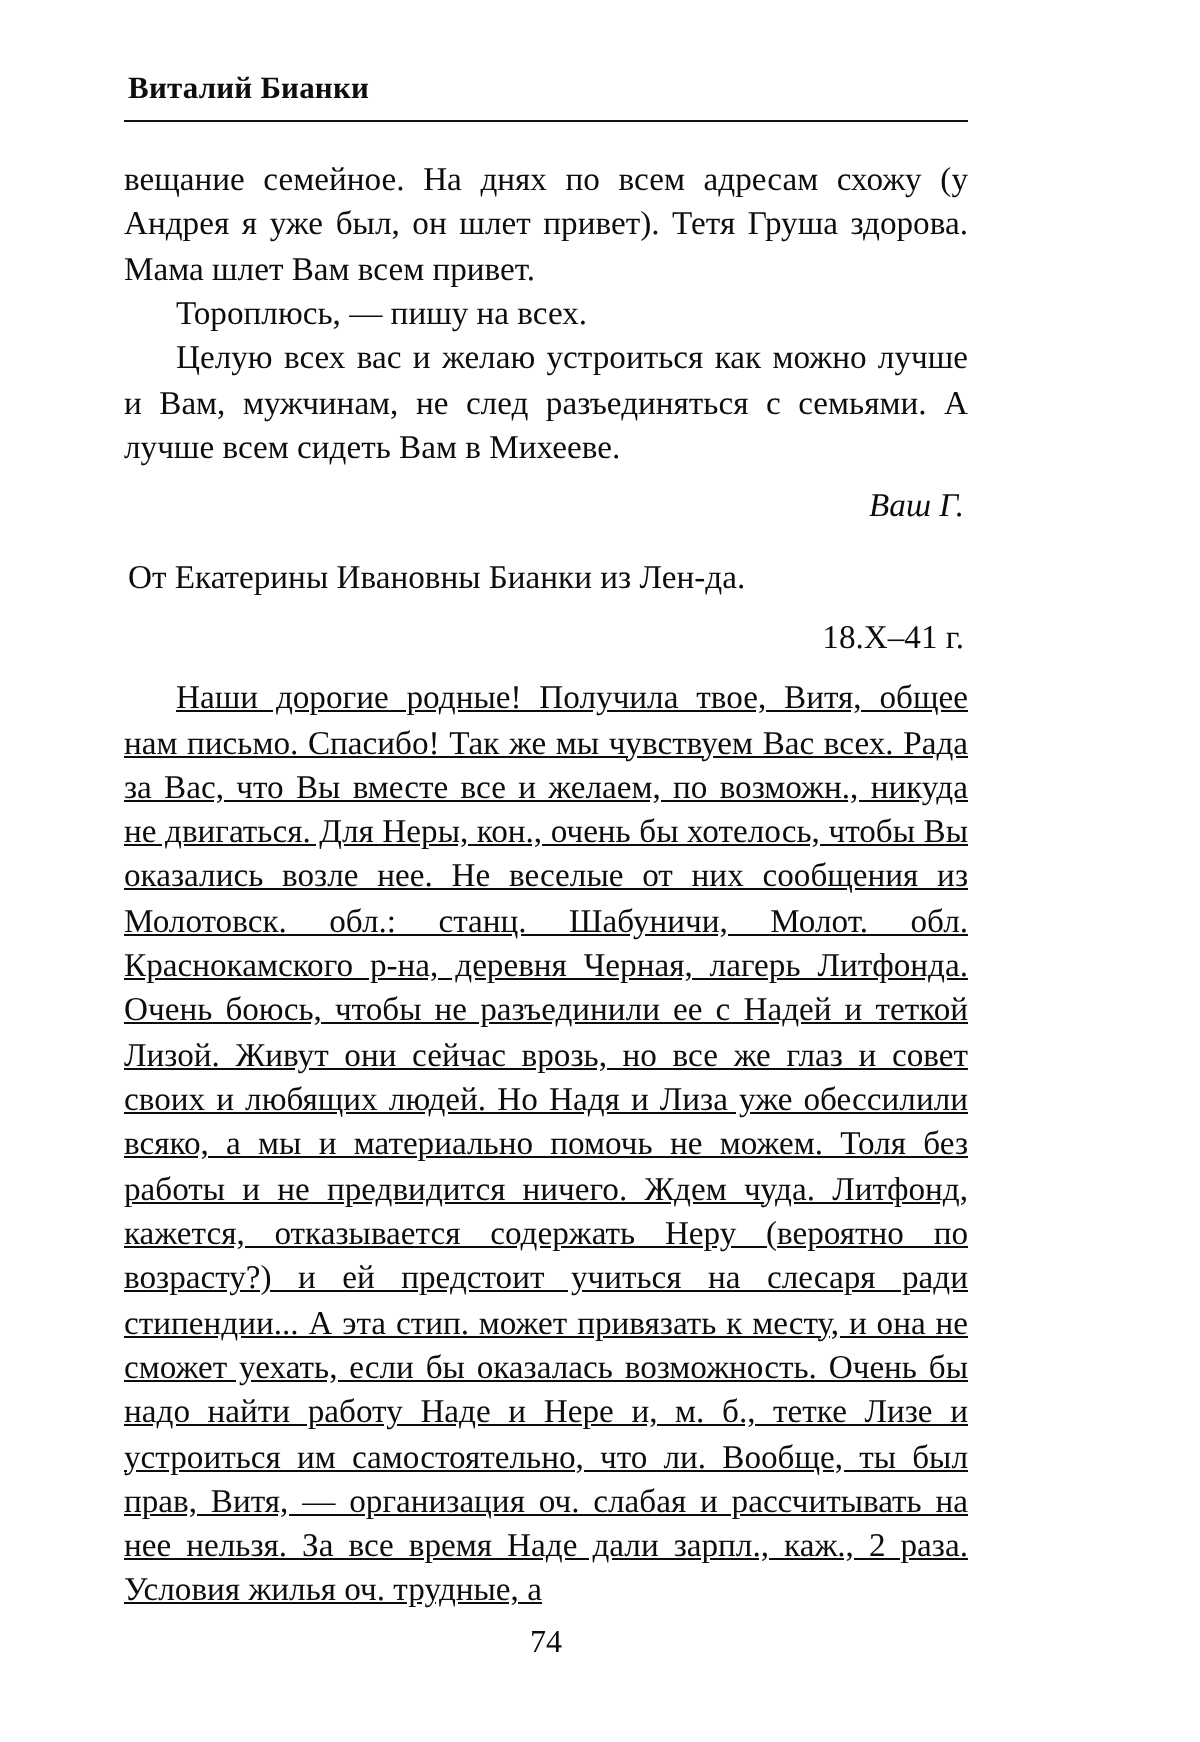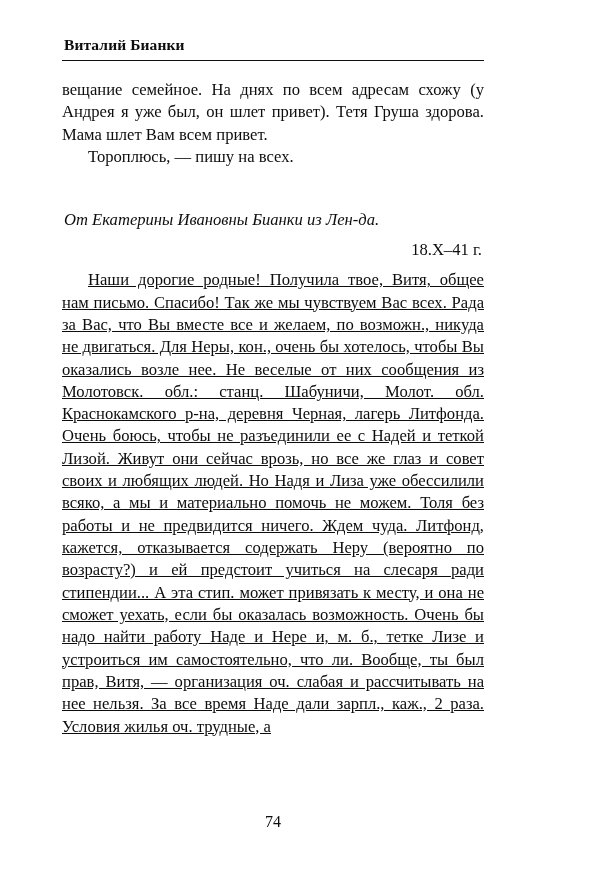--- a/index.html
+++ b/index.html
@@ -54,23 +54,22 @@
     text-indent: 0;
   }
   .signature {
     text-align: right;
     font-style: italic;
     font-size: 16.6px;
     margin-top: 8px;
     padding-right: 2px;
   }
   .section-head {
-    font-style: italic;
     font-size: 16.6px;
-    margin-top: 42px;
+    margin-top: 16px;
     padding-left: 2px;
   }
   .date-line {
     text-align: right;
     font-size: 16.6px;
     margin-top: 10px;
     padding-right: 2px;
   }
   .letter-body {
     margin-top: 9px;
@@ -89,22 +88,24 @@
 <body>
 
 <div class="page">
 
   <div class="running-head">Виталий Бианки</div>
   <hr class="rule">
 
   <div class="body-text">
     <p class="p-cont">вещание семейное. На днях по всем адресам схожу (у Андрея я уже был, он шлет привет). Тетя Груша здорова. Мама шлет Вам всем привет.</p>
     <p class="p-indent">Тороплюсь, — пишу на всех.</p>
+    <p class="p-indent">Целую всех вас и желаю устроиться как можно лучше и Вам, мужчинам, не след разъединяться с семьями. А лучше всем сидеть Вам в Михееве.</p>
   </div>
 
+  <div class="signature">Ваш Г.</div>
 
   <div class="section-head">От Екатерины Ивановны Бианки из Лен-да.</div>
 
   <div class="date-line">18.X–41 г.</div>
 
   <div class="body-text letter-body">
     <p class="p-indent">Наши дорогие родные! Получила твое, Витя, общее нам письмо. Спасибо! Так же мы чувствуем Вас всех. Рада за Вас, что Вы вместе все и желаем, по возможн., никуда не двигаться. Для Неры, кон., очень бы хотелось, чтобы Вы оказались возле нее. Не веселые от них сообщения из Молотовск. обл.: станц. Шабуничи, Молот. обл. Краснокамского р-на, деревня Черная, лагерь Литфонда. Очень боюсь, чтобы не разъединили ее с Надей и теткой Лизой. Живут они сейчас врозь, но все же глаз и совет своих и любящих людей. Но Надя и Лиза уже обессилили всяко, а мы и материально помочь не можем. Толя без работы и не предвидится ничего. Ждем чуда. Литфонд, кажется, отказывается содержать Неру (вероятно по возрасту?) и ей предстоит учиться на слесаря ради стипендии... А эта стип. может привязать к месту, и она не сможет уехать, если бы оказалась возможность. Очень бы надо найти работу Наде и Нере и, м. б., тетке Лизе и устроиться им самостоятельно, что ли. Вообще, ты был прав, Витя, — организация оч. слабая и рассчитывать на нее нельзя. За все время Наде дали зарпл., каж., 2 раза. Условия жилья оч. трудные, а</p>
   </div>
 
   <div class="page-number">74</div>

